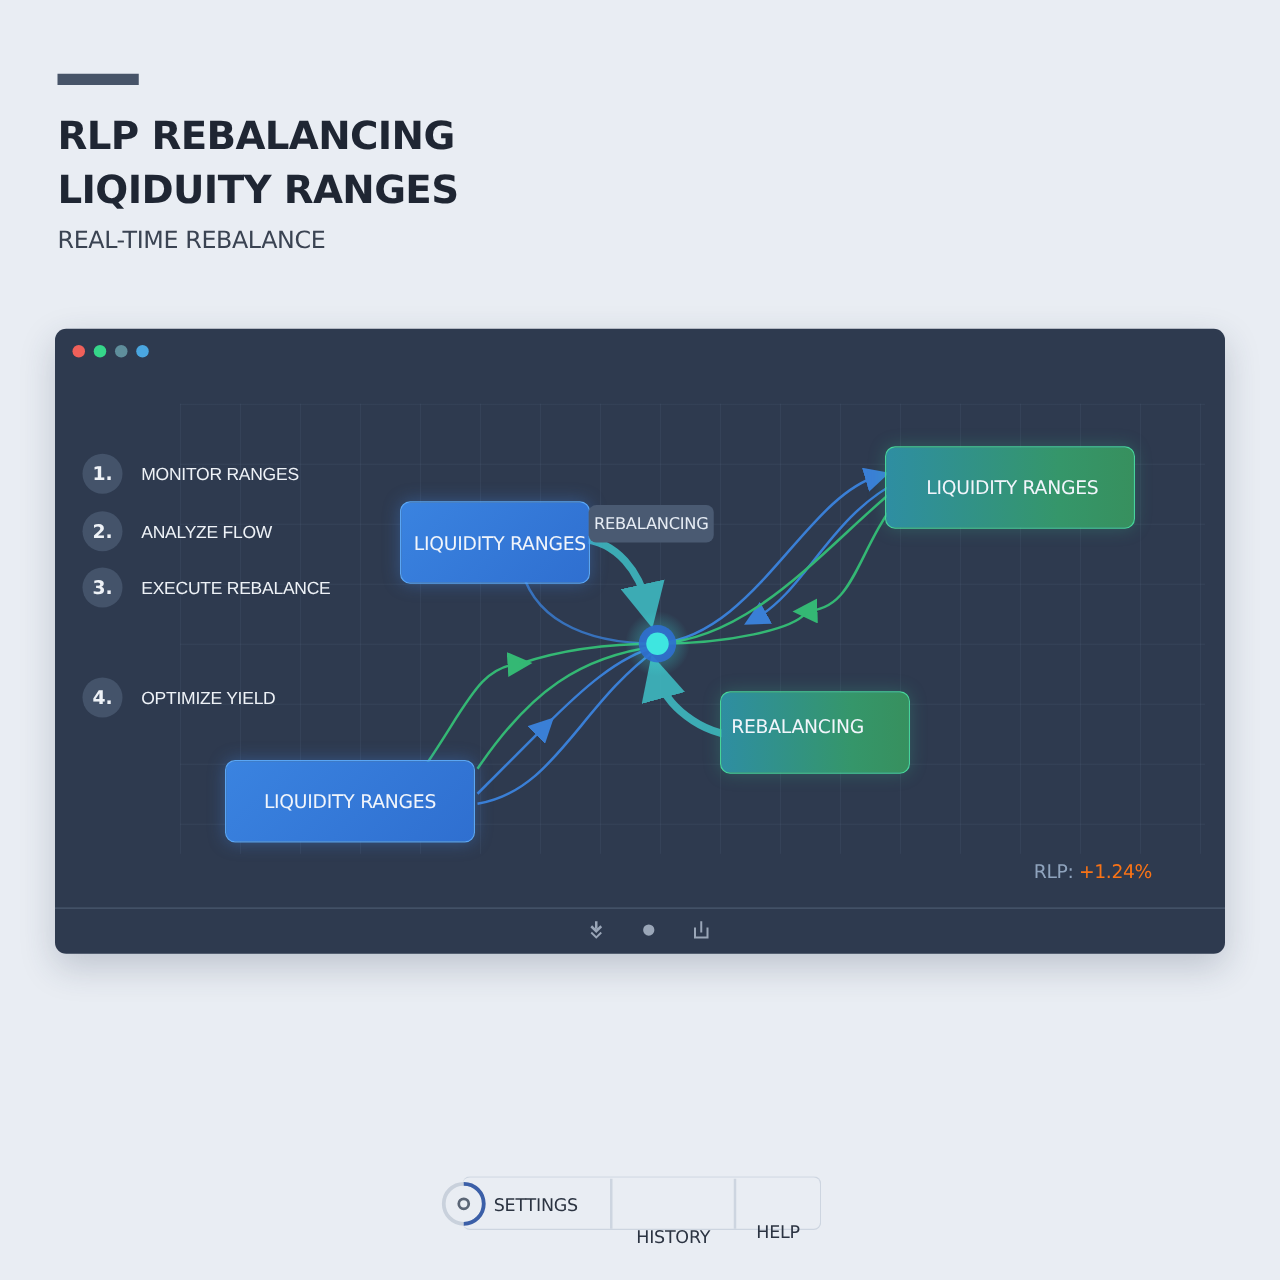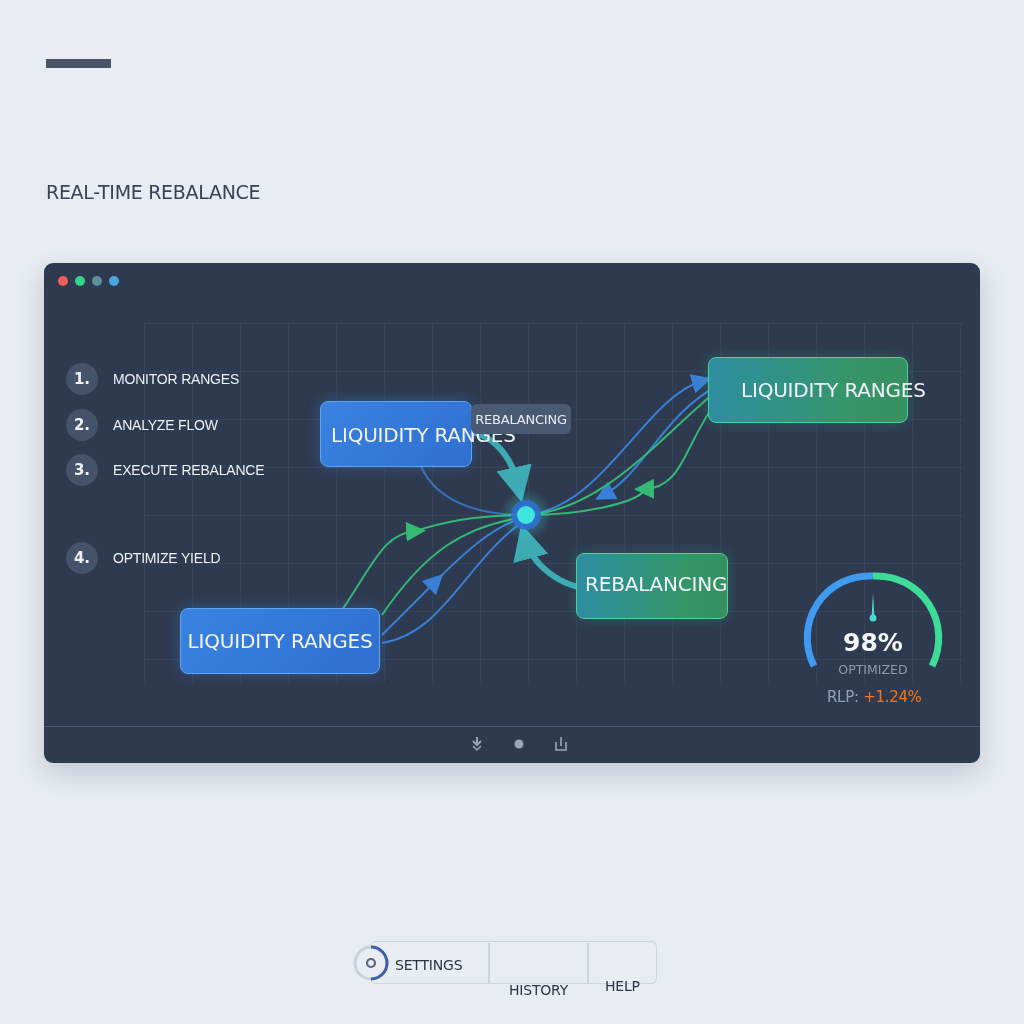--- a/index.html
+++ b/index.html
@@ -44,21 +44,21 @@
     display: flex; align-items: center; justify-content: center;
   }
   .step-label {
     margin-left: 15px; color: #eef2f7;
     font-family: Liberation Sans, sans-serif; font-size: 14px; letter-spacing: -0.2px;
   }
   svg.flows { position: absolute; left: 0; top: 0; }
   .node {
     position: absolute; border-radius: 8px;
     display: flex; align-items: center; color: #f1f5fb;
-    font-family: "DejaVu Sans", sans-serif; font-size: 20px; letter-spacing: -0.2px;
+    font-family: "DejaVu Sans", sans-serif; font-size: 15px; letter-spacing: -0.2px;
     white-space: nowrap;
     text-align: right;
   }
   .node.blue {
     background: linear-gradient(135deg, #3a83e0 0%, #2f6fd0 100%);
     border: 1.5px solid #5aa6f5;
     box-shadow: 0 0 14px rgba(70,140,240,0.35);
   }
   .node.green {
     background: linear-gradient(90deg, #2e8ea2 0%, #35966a 70%, #37905e 100%);
@@ -95,20 +95,22 @@
     position: absolute; top: 941px; height: 48px; display: flex; align-items: center;
     font-family: "DejaVu Sans", sans-serif; font-size: 14px; color: #2c3442; letter-spacing: -0.2px;
   }
   .nav-sep { position: absolute; top: 943px; width: 1.5px; height: 40px; background: #cdd5e0; }
 </style>
 </head>
 <body>
 
 <div class="accent-bar"></div>
 <div class="title">
+  <div>RLP REBALANCING</div>
+  <div>LIQIDUITY RANGES</div>
 </div>
 <div class="subtitle">REAL-TIME REBALANCE</div>
 
 <div class="window">
   <div class="dots">
     <div class="dot" style="background:#f0605a"></div>
     <div class="dot" style="background:#36d68a"></div>
     <div class="dot" style="background:#5f8e9c"></div>
     <div class="dot" style="background:#4aa6e0"></div>
   </div>
@@ -187,30 +189,20 @@
   </div>
 
   <div class="node blue" style="left:136px; top:345px; width:200px; height:66px; justify-content:center;">
     <span>LIQUIDITY RANGES</span>
   </div>
 
   <div class="node green" style="left:532px; top:290px; width:152px; height:66px; padding-left:8px; align-items:flex-start; padding-top:18px;">
     <span>REBALANCING</span>
   </div>
 
-  <div class="gauge">
-    <svg width="142" height="110" viewBox="0 0 142 110">
-      <path d="M12,98 A62,62 0 0 1 71,8" stroke="#3f9af0" stroke-width="7" fill="none" stroke-linecap="butt"></path>
-      <path d="M71,8 A62,62 0 0 1 130,98" stroke="#3ddc97" stroke-width="7" fill="none" stroke-linecap="butt"></path>
-      <path d="M69.5,50 L71,25 L72.5,50 Z" fill="#4fd8d0"></path>
-      <circle cx="71" cy="50" r="3.5" fill="#4fd8d0"></circle>
-    </svg>
-    <div class="gauge-value">98%</div>
-    <div class="gauge-label">OPTIMIZED</div>
-  </div>
   <div class="rlp">
     <span>RLP:</span>
     <span class="val">+1.24%</span>
   </div>
 
   <div class="footer-line"></div>
   <div class="footer-icons">
     <div class="ficon" style="left:425px;">
       <svg width="14" height="16" viewBox="0 0 14 16">
         <path d="M7,1 L7,7 M3,5 L7,9 L11,5" stroke="#9aa6b8" stroke-width="2" fill="none"></path>

